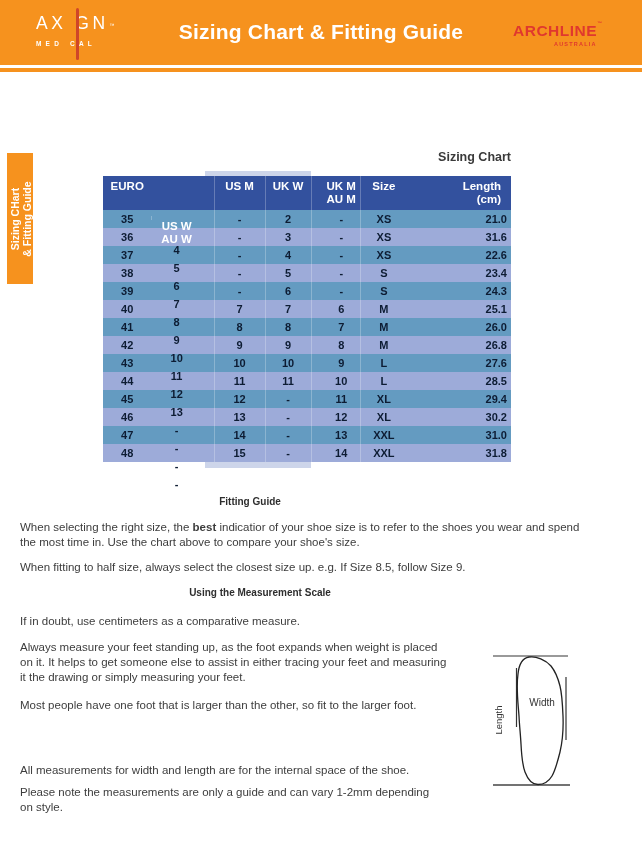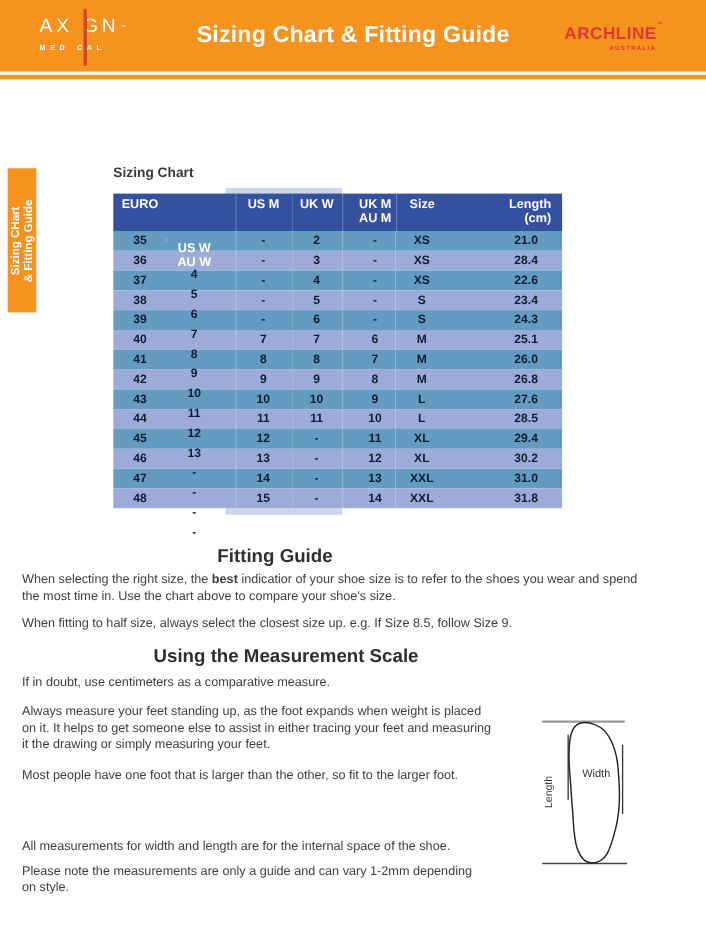--- a/index.html
+++ b/index.html
@@ -27,44 +27,44 @@
   .archline-sub{font-size:5.5px;letter-spacing:1.2px;text-align:right;margin-top:1px;margin-right:6px;font-weight:bold;}
 
   
   .side-tab{position:absolute;left:7px;top:153px;width:26px;height:131px;background:#F6921E;}
   .side-tab-inner{position:absolute;width:131px;height:26px;left:-52.5px;top:52.5px;
                   transform:rotate(-90deg);display:flex;align-items:center;justify-content:center;}
   .side-tab-label{color:#ffffff;font-weight:bold;font-size:10.5px;line-height:12px;
                   text-align:center;white-space:pre-line;}
 
   
-  .chart-heading{position:absolute;left:103px;top:150px;width:408px;text-align:left;
+  .chart-heading{position:absolute;left:103px;top:150px;width:408px;text-align:right;
                  font-size:12.5px;font-weight:bold;color:#3a3a3a;}
   .foot-note{position:absolute;left:360px;top:161px;width:151px;text-align:center;
              font-size:12.5px;font-weight:normal;color:#111111;margin-top:44px;}
 
   .col-strip{position:absolute;left:205px;width:106px;height:6px;background:#cdd5ea;}
   .strip-top{top:171px;} .strip-bottom{top:462px;}
 
   .sizing-table{position:absolute;left:103px;top:176px;width:408px;}
   .thead{display:flex;background:#33519e;height:34px;}
   .th{box-sizing:border-box;color:#ffffff;font-weight:bold;font-size:11.5px;line-height:13px;
       padding-top:4px;text-align:center;white-space:pre-line;}
   .trow{display:flex;height:18px;}
   .trow.base{background:#649bc1;} .trow.alt{background:#9dabd9;}
   .td{box-sizing:border-box;font-weight:bold;font-size:11px;color:#0d1c33;text-align:center;
       display:flex;align-items:center;justify-content:center;}
   .c0{width:50px;} .c1{width:52px;margin-top:40px;} .c2{width:53px;margin-left:12px;} .c3{width:47px;} .c4{width:50px;padding-left:12px;} .c5{width:50px;}
-  .c6{width:106px;text-align:right;justify-content:flex-end;padding-right:22px;}
+  .c6{width:106px;text-align:right;justify-content:flex-end;padding-right:4px;}
   .th.c6{padding-right:10px;}
   .th.c1,.th.c2,.th.c3,.th.c4,.th.c5,
   .td.c1,.td.c2,.td.c3,.td.c4,.td.c5{box-shadow:inset 1px 0 0 rgba(255,255,255,0.25);}
 
   
-  .sec-heading{position:absolute;font-size:17px;font-weight:bold;color:#2e2e2e;text-align:center;}
+  .sec-heading{position:absolute;font-size:10px;font-weight:bold;color:#2e2e2e;text-align:center;}
   .h-fitting{left:0;top:496px;width:500px;}
   .h-measure{left:0;top:587px;width:520px;}
   .para{position:absolute;left:20px;font-size:11.5px;line-height:15px;color:#3d3d3d;
         white-space:pre-line;width:612px;}
   .p1{top:520px;} .p2{top:560px;} .p3{top:614px;} .p4{top:640px;width:500px;}
   .p5{top:698px;} .p6{top:763px;} .p7{top:785px;}
 
   
   .foot-diagram{position:absolute;left:485px;top:640px;}
 </style>
@@ -131,21 +131,21 @@
         <div class="td c5">XS</div>
         <div class="td c6">21.0</div>
       </div>
       <div class="trow alt">
         <div class="td c0">36</div>
         <div class="td c1">5</div>
         <div class="td c2">-</div>
         <div class="td c3">3</div>
         <div class="td c4">-</div>
         <div class="td c5">XS</div>
-        <div class="td c6">28.4</div>
+        <div class="td c6">31.6</div>
       </div>
       <div class="trow base">
         <div class="td c0">37</div>
         <div class="td c1">6</div>
         <div class="td c2">-</div>
         <div class="td c3">4</div>
         <div class="td c4">-</div>
         <div class="td c5">XS</div>
         <div class="td c6">22.6</div>
       </div>

